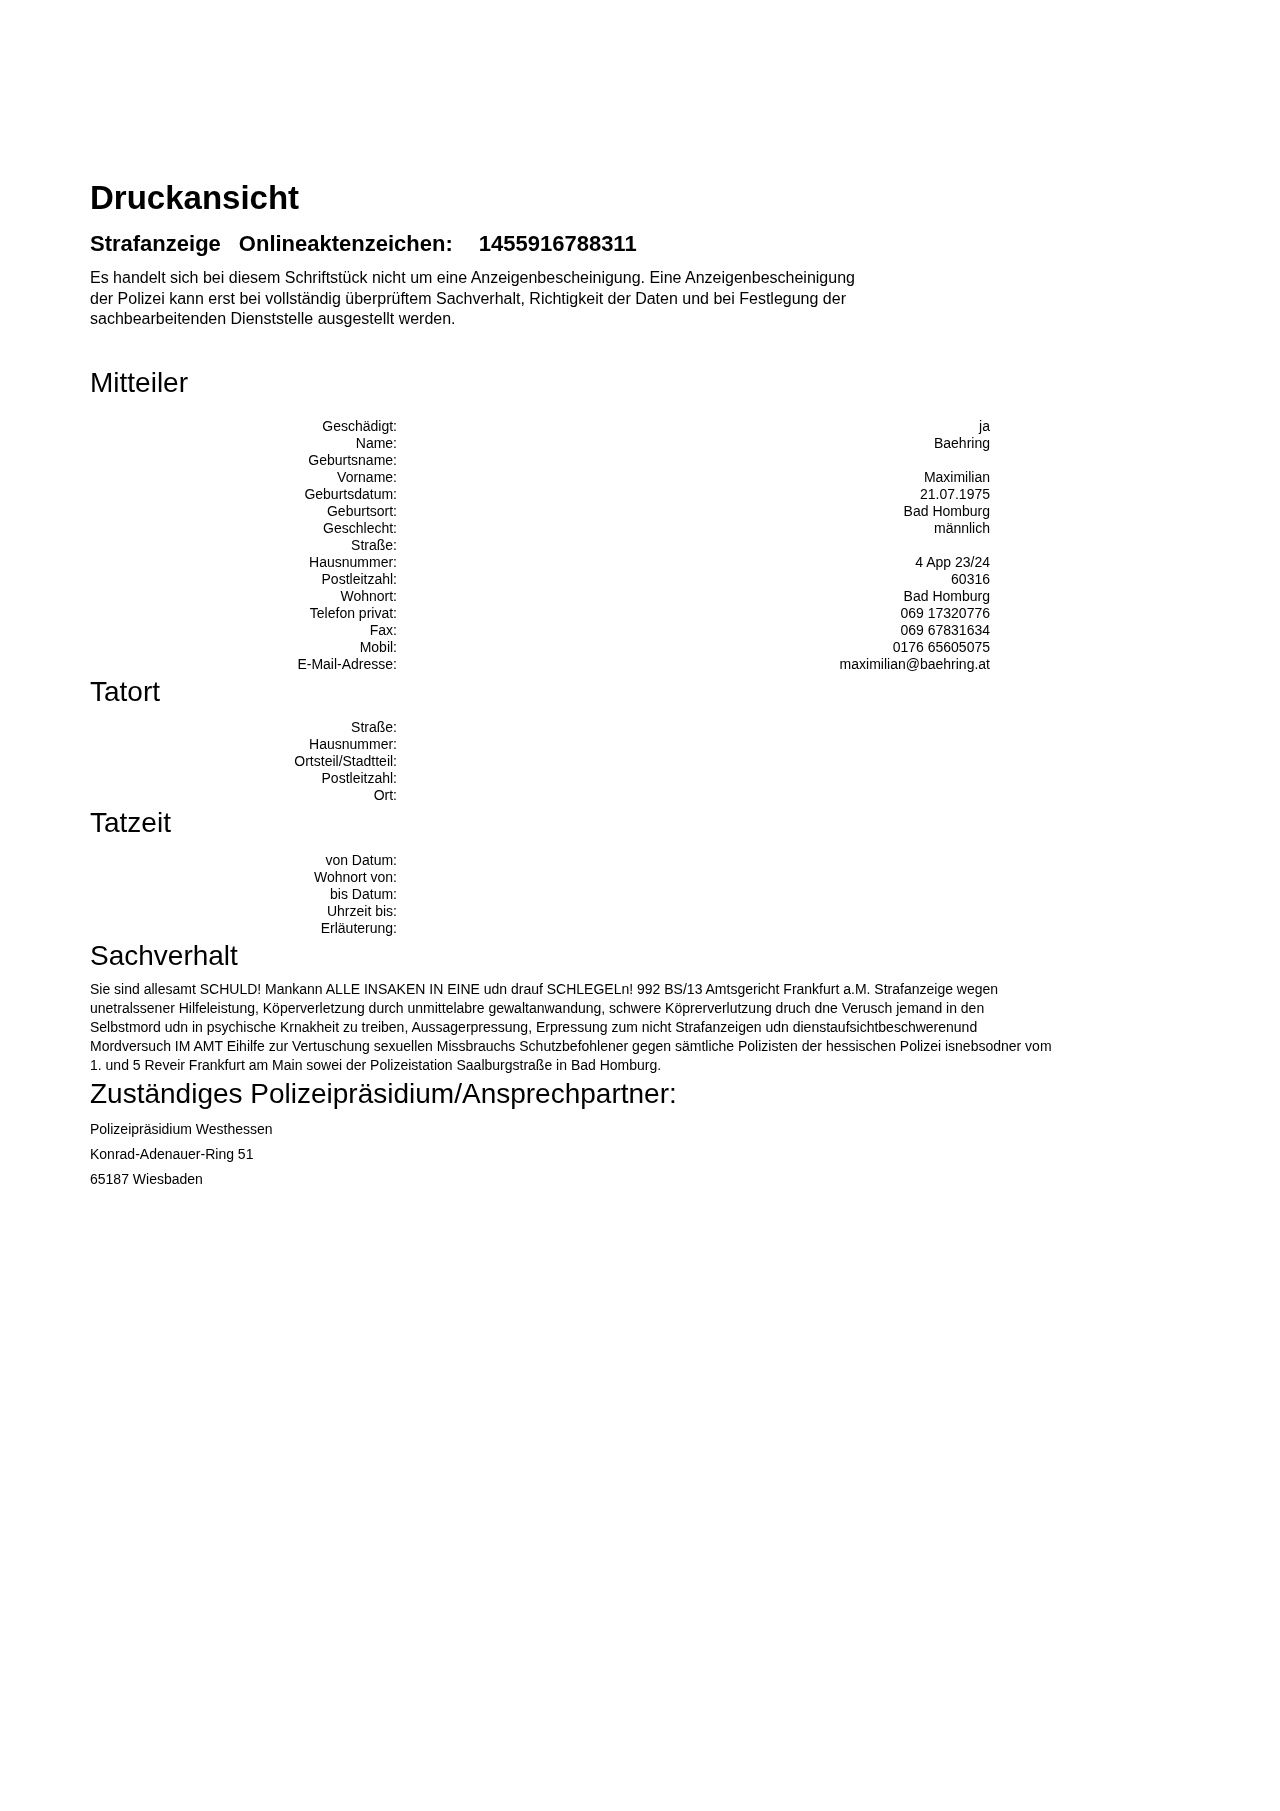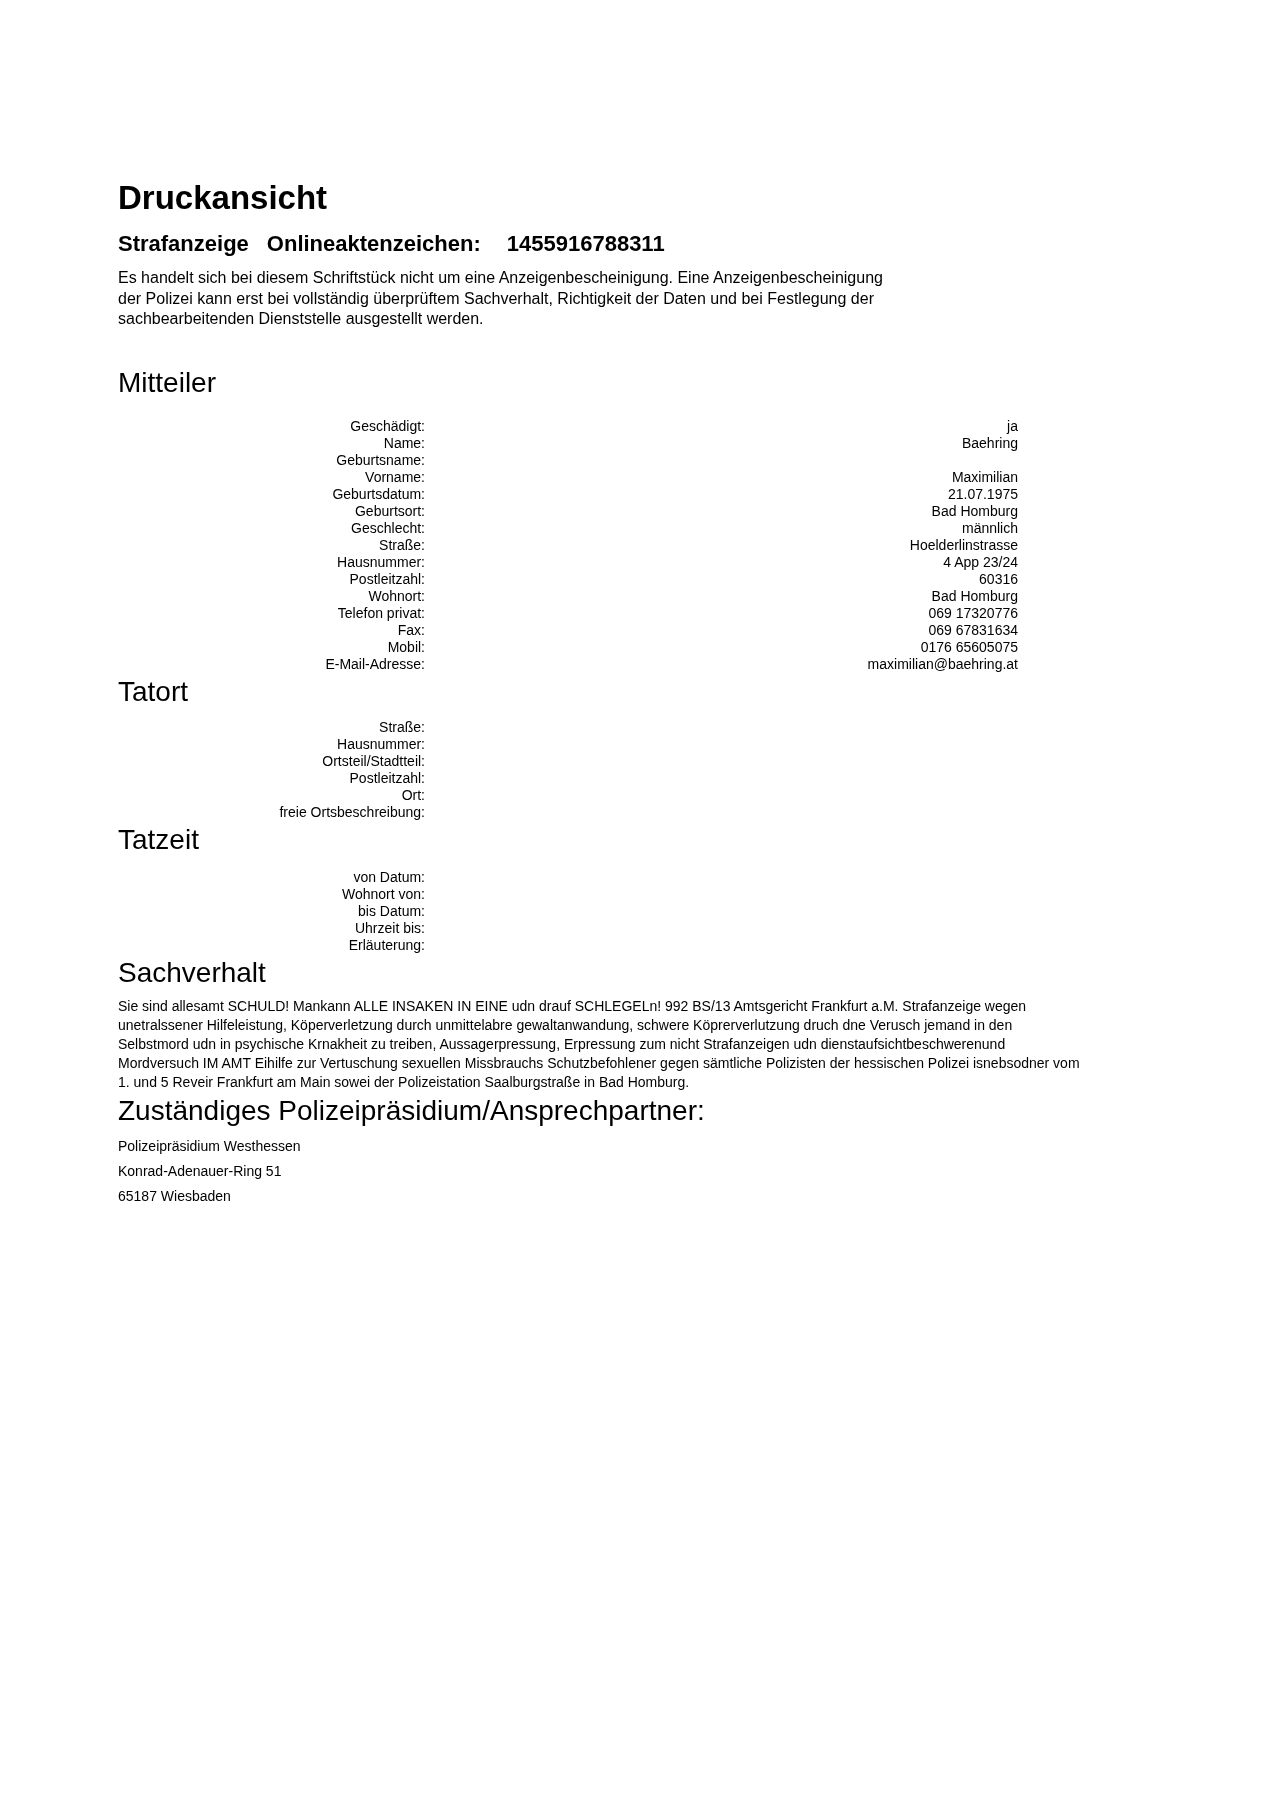--- a/index.html
+++ b/index.html
@@ -6,21 +6,21 @@
   body {
     width: 1280px;
     height: 1811px;
     background: #ffffff;
     color: #000000;
     font-family: "Liberation Sans", sans-serif;
     -webkit-font-smoothing: antialiased;
   }
   .page {
     box-sizing: content-box;
-    padding: 180px 0 0 118px;
+    padding: 180px 0 0 90px;
     width: 900px;
   }
   .doc-title {
     margin: 0;
     font-size: 33px;
     font-weight: bold;
     line-height: 36px;
   }
   .doc-subtitle {
     margin: 14px 0 0 0;
@@ -115,21 +115,20 @@
     <div class="row">
         <div class="lbl">Geburtsort:</div>
         <div class="val">Bad Homburg</div>
       </div>
     <div class="row">
         <div class="lbl">Geschlecht:</div>
         <div class="val">männlich</div>
       </div>
     <div class="row">
         <div class="lbl">Straße:</div>
-        <div class="val">Hoelderlinstrasse</div>
       </div>
     <div class="row">
         <div class="lbl">Hausnummer:</div>
         <div class="val">4 App 23/24</div>
       </div>
     <div class="row">
         <div class="lbl">Postleitzahl:</div>
         <div class="val">60316</div>
       </div>
     <div class="row">
@@ -167,24 +166,20 @@
     <div class="row">
         <div class="lbl">Ortsteil/Stadtteil:</div>
         <div class="val"></div>
       </div>
     <div class="row">
         <div class="lbl">Postleitzahl:</div>
         <div class="val"></div>
       </div>
     <div class="row">
         <div class="lbl">Ort:</div>
-        <div class="val"></div>
-      </div>
-    <div class="row">
-        <div class="lbl">freie Ortsbeschreibung:</div>
         <div class="val"></div>
       </div>
   </div>
 
   <h3 class="section-heading">Tatzeit</h3>
   <div class="rows tatzeit-rows">
     <div class="row">
         <div class="lbl">von Datum:</div>
         <div class="val"></div>
       </div>

